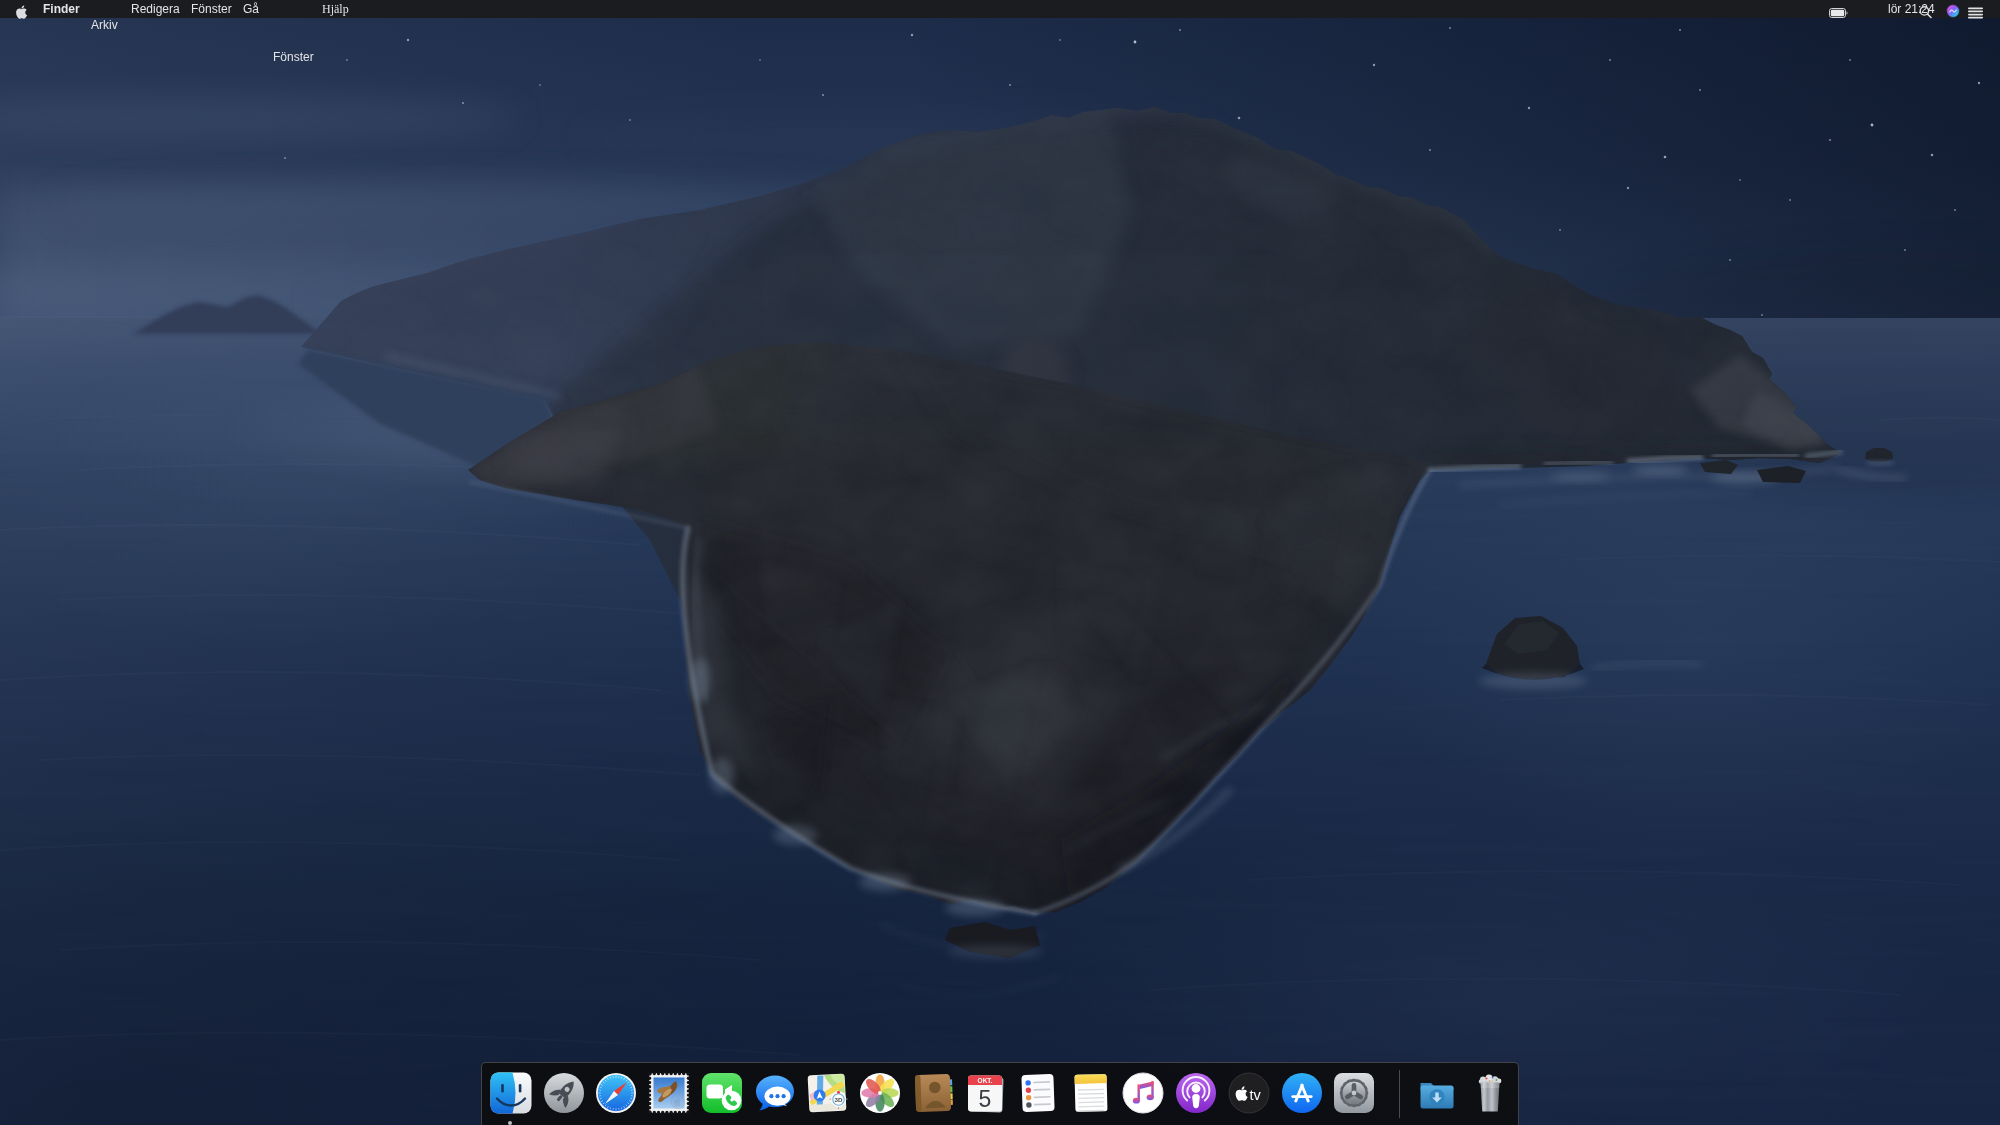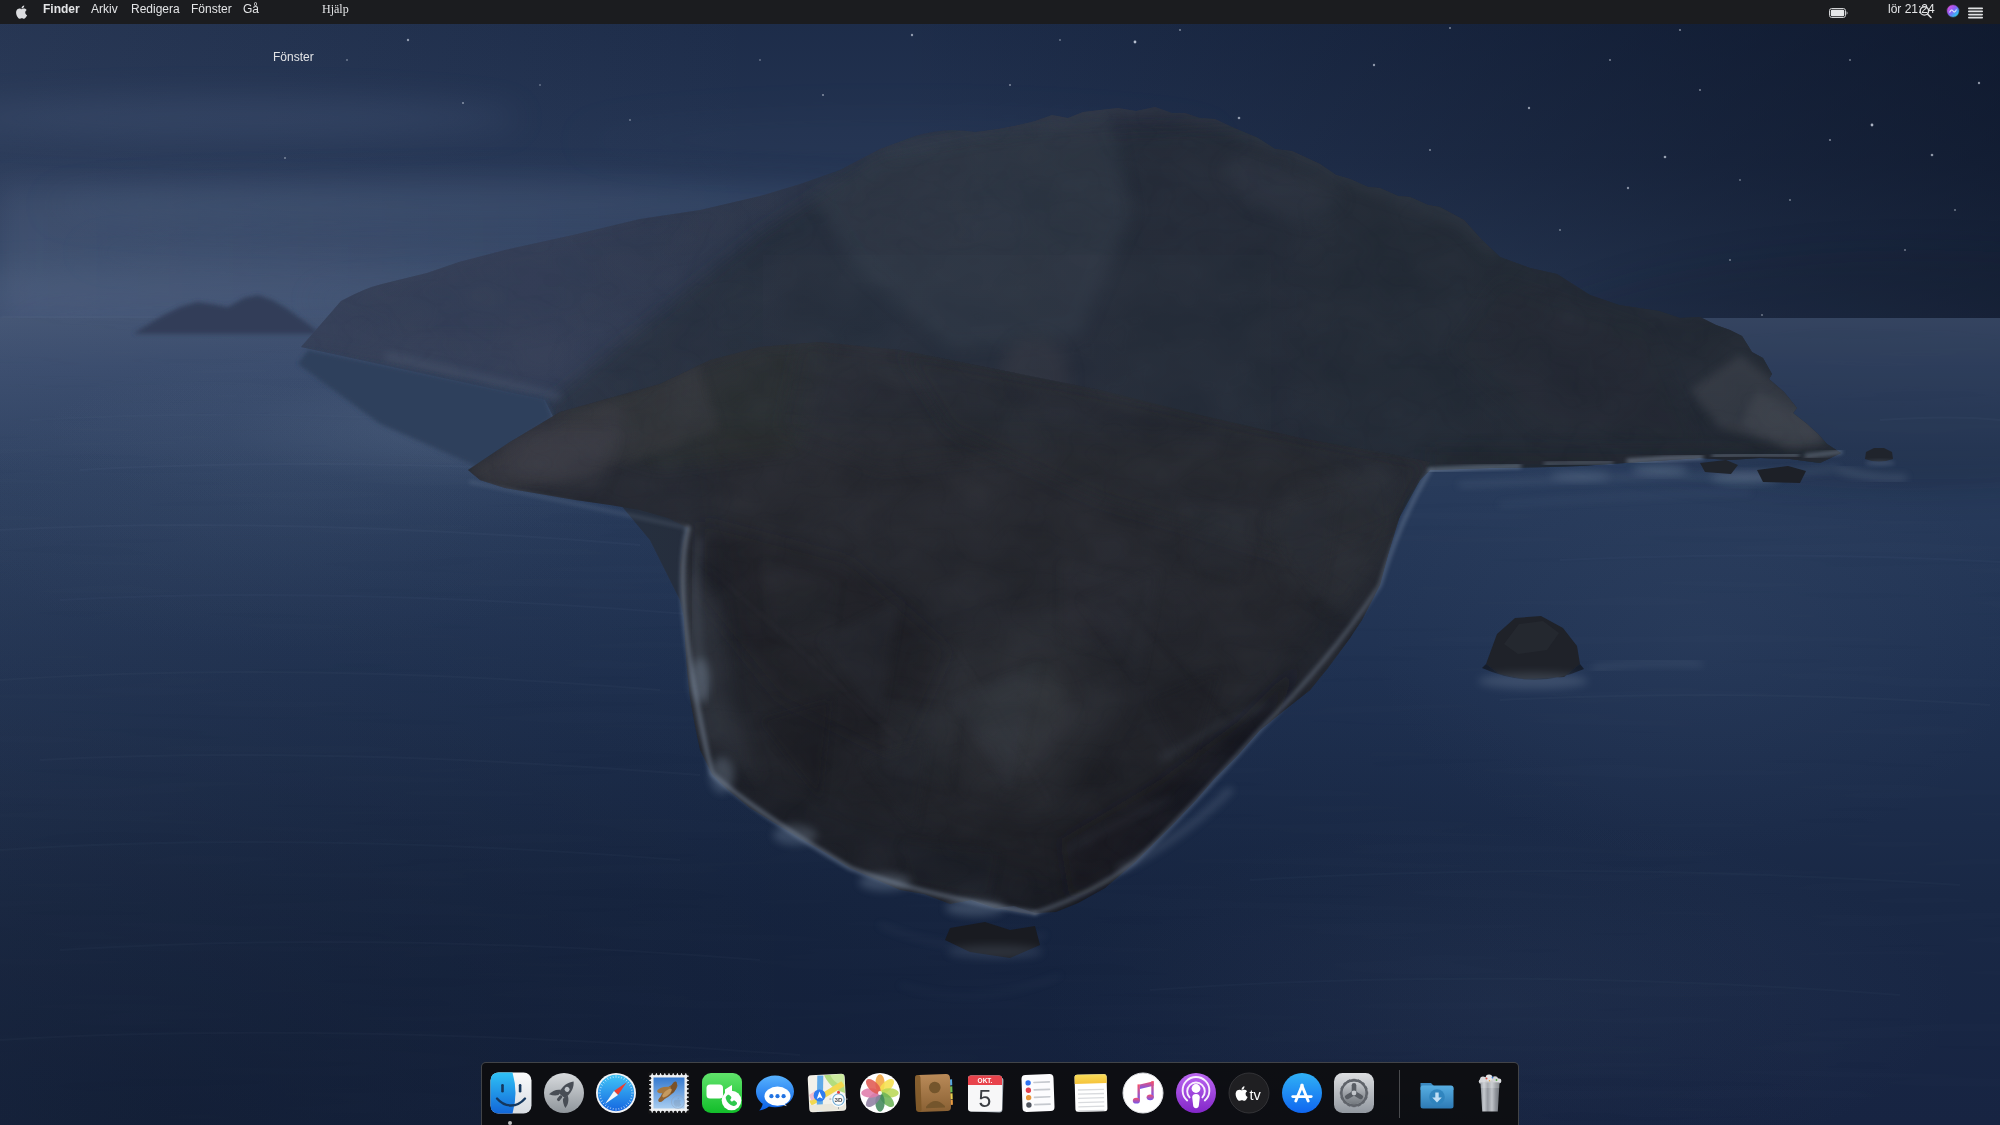--- a/index.html
+++ b/index.html
@@ -1,16 +1,16 @@
 <!DOCTYPE html>
 <html><head><meta charset="utf-8">
 <style>
 html,body{margin:0;padding:0;width:2000px;height:1125px;overflow:hidden;background:#0f1a30;font-family:"Liberation Sans",sans-serif;}
 #wall{position:absolute;top:0;left:0;}
-#menubar{position:absolute;top:0;left:0;width:2000px;height:24px;background:#1b1c1f;color:#e3e4e6;font-size:12px;z-index:5;}
+#menubar{position:absolute;top:0;left:0;width:2000px;height:18px;background:#1b1c1f;color:#e3e4e6;font-size:12px;z-index:5;}
 .mi{position:absolute;top:0;height:18px;line-height:18px;white-space:nowrap;}
 #dock{position:absolute;left:481px;top:1062px;width:1038px;height:64px;background:rgba(13,13,15,0.92);border:1px solid rgba(110,112,116,0.55);border-bottom:none;border-radius:5px 5px 0 0;box-sizing:border-box;z-index:5;}
 .ic{position:absolute;top:1072px;width:42px;height:42px;z-index:6;}
 </style></head>
 <body>
 <svg id="wall" width="2000" height="1125" viewBox="0 0 2000 1125">
 <defs>
 <linearGradient id="sky" x1="0" y1="0" x2="0" y2="1">
 <stop offset="0" stop-color="#1c2b48"></stop>
         <stop offset="0.5" stop-color="#243452"></stop>
@@ -299,21 +299,21 @@
 <ellipse cx="995" cy="952" rx="48" ry="7" fill="#7e8ea4" opacity="0.2" filter="url(#b4)"></ellipse>
 <path d="M1757,470 L1788,466 L1806,471 L1800,483 L1763,482 Z" fill="#1d2027"></path>
 <path d="M1700,463 L1726,460 L1738,465 L1731,474 L1705,472 Z" fill="#20242b"></path>
 </g>
 </svg>
 <div id="menubar">
     <svg class="mi" style="left:16px;top:3px" width="11" height="13" viewBox="0 0 10.2 12.3">
       <path d="M8.54 6.54c-.02-1.57 1.28-2.32 1.34-2.36-.73-1.07-1.87-1.22-2.27-1.23-.97-.1-1.89.57-2.38.57-.49 0-1.25-.56-2.05-.54-1.06.02-2.03.61-2.57 1.56-1.1 1.9-.28 4.71.79 6.25.52.75 1.14 1.6 1.96 1.57.79-.03 1.09-.51 2.04-.51s1.22.51 2.06.49c.85-.01 1.39-.77 1.91-1.52.6-.88.85-1.72.86-1.77-.02-.01-1.65-.63-1.67-2.51zM6.98 2.07c.43-.53.73-1.25.65-1.98-.63.03-1.39.42-1.84.94-.4.46-.76 1.21-.66 1.93.7.05 1.41-.36 1.85-.89z" fill="#dcdde0"></path>
     </svg>
     <span class="mi" style="left:43px;font-weight:bold;">Finder</span>
-    <span class="mi" style="left:91px;">Arkiv</span>
+    <span class="mi" style="left:91px;margin-top:16px;">Arkiv</span>
     <span class="mi" style="left:131px;">Redigera</span>
     <span class="mi" style="left:191px;">Fönster</span>
     <span class="mi" style="left:243px;">Gå</span>
     <span class="mi" style="left:273px;margin-top:48px;">Fönster</span>
     <span class="mi" style="left:322px;font-family:Liberation Serif, serif;">Hjälp</span>
     <svg class="mi" style="left:1829px;top:4px" width="20" height="10" viewBox="0 0 20 10">
       <rect x="0.5" y="0.5" width="16" height="9" rx="2.2" fill="none" stroke="#d2d3d5" stroke-width="1"></rect>
       <rect x="1.8" y="1.8" width="13.4" height="6.4" rx="1.2" fill="#e7e8ea"></rect>
       <path d="M17.6 3.2 a2.2 2.2 0 0 1 0 3.6 z" fill="#d2d3d5"></path>
     </svg>

